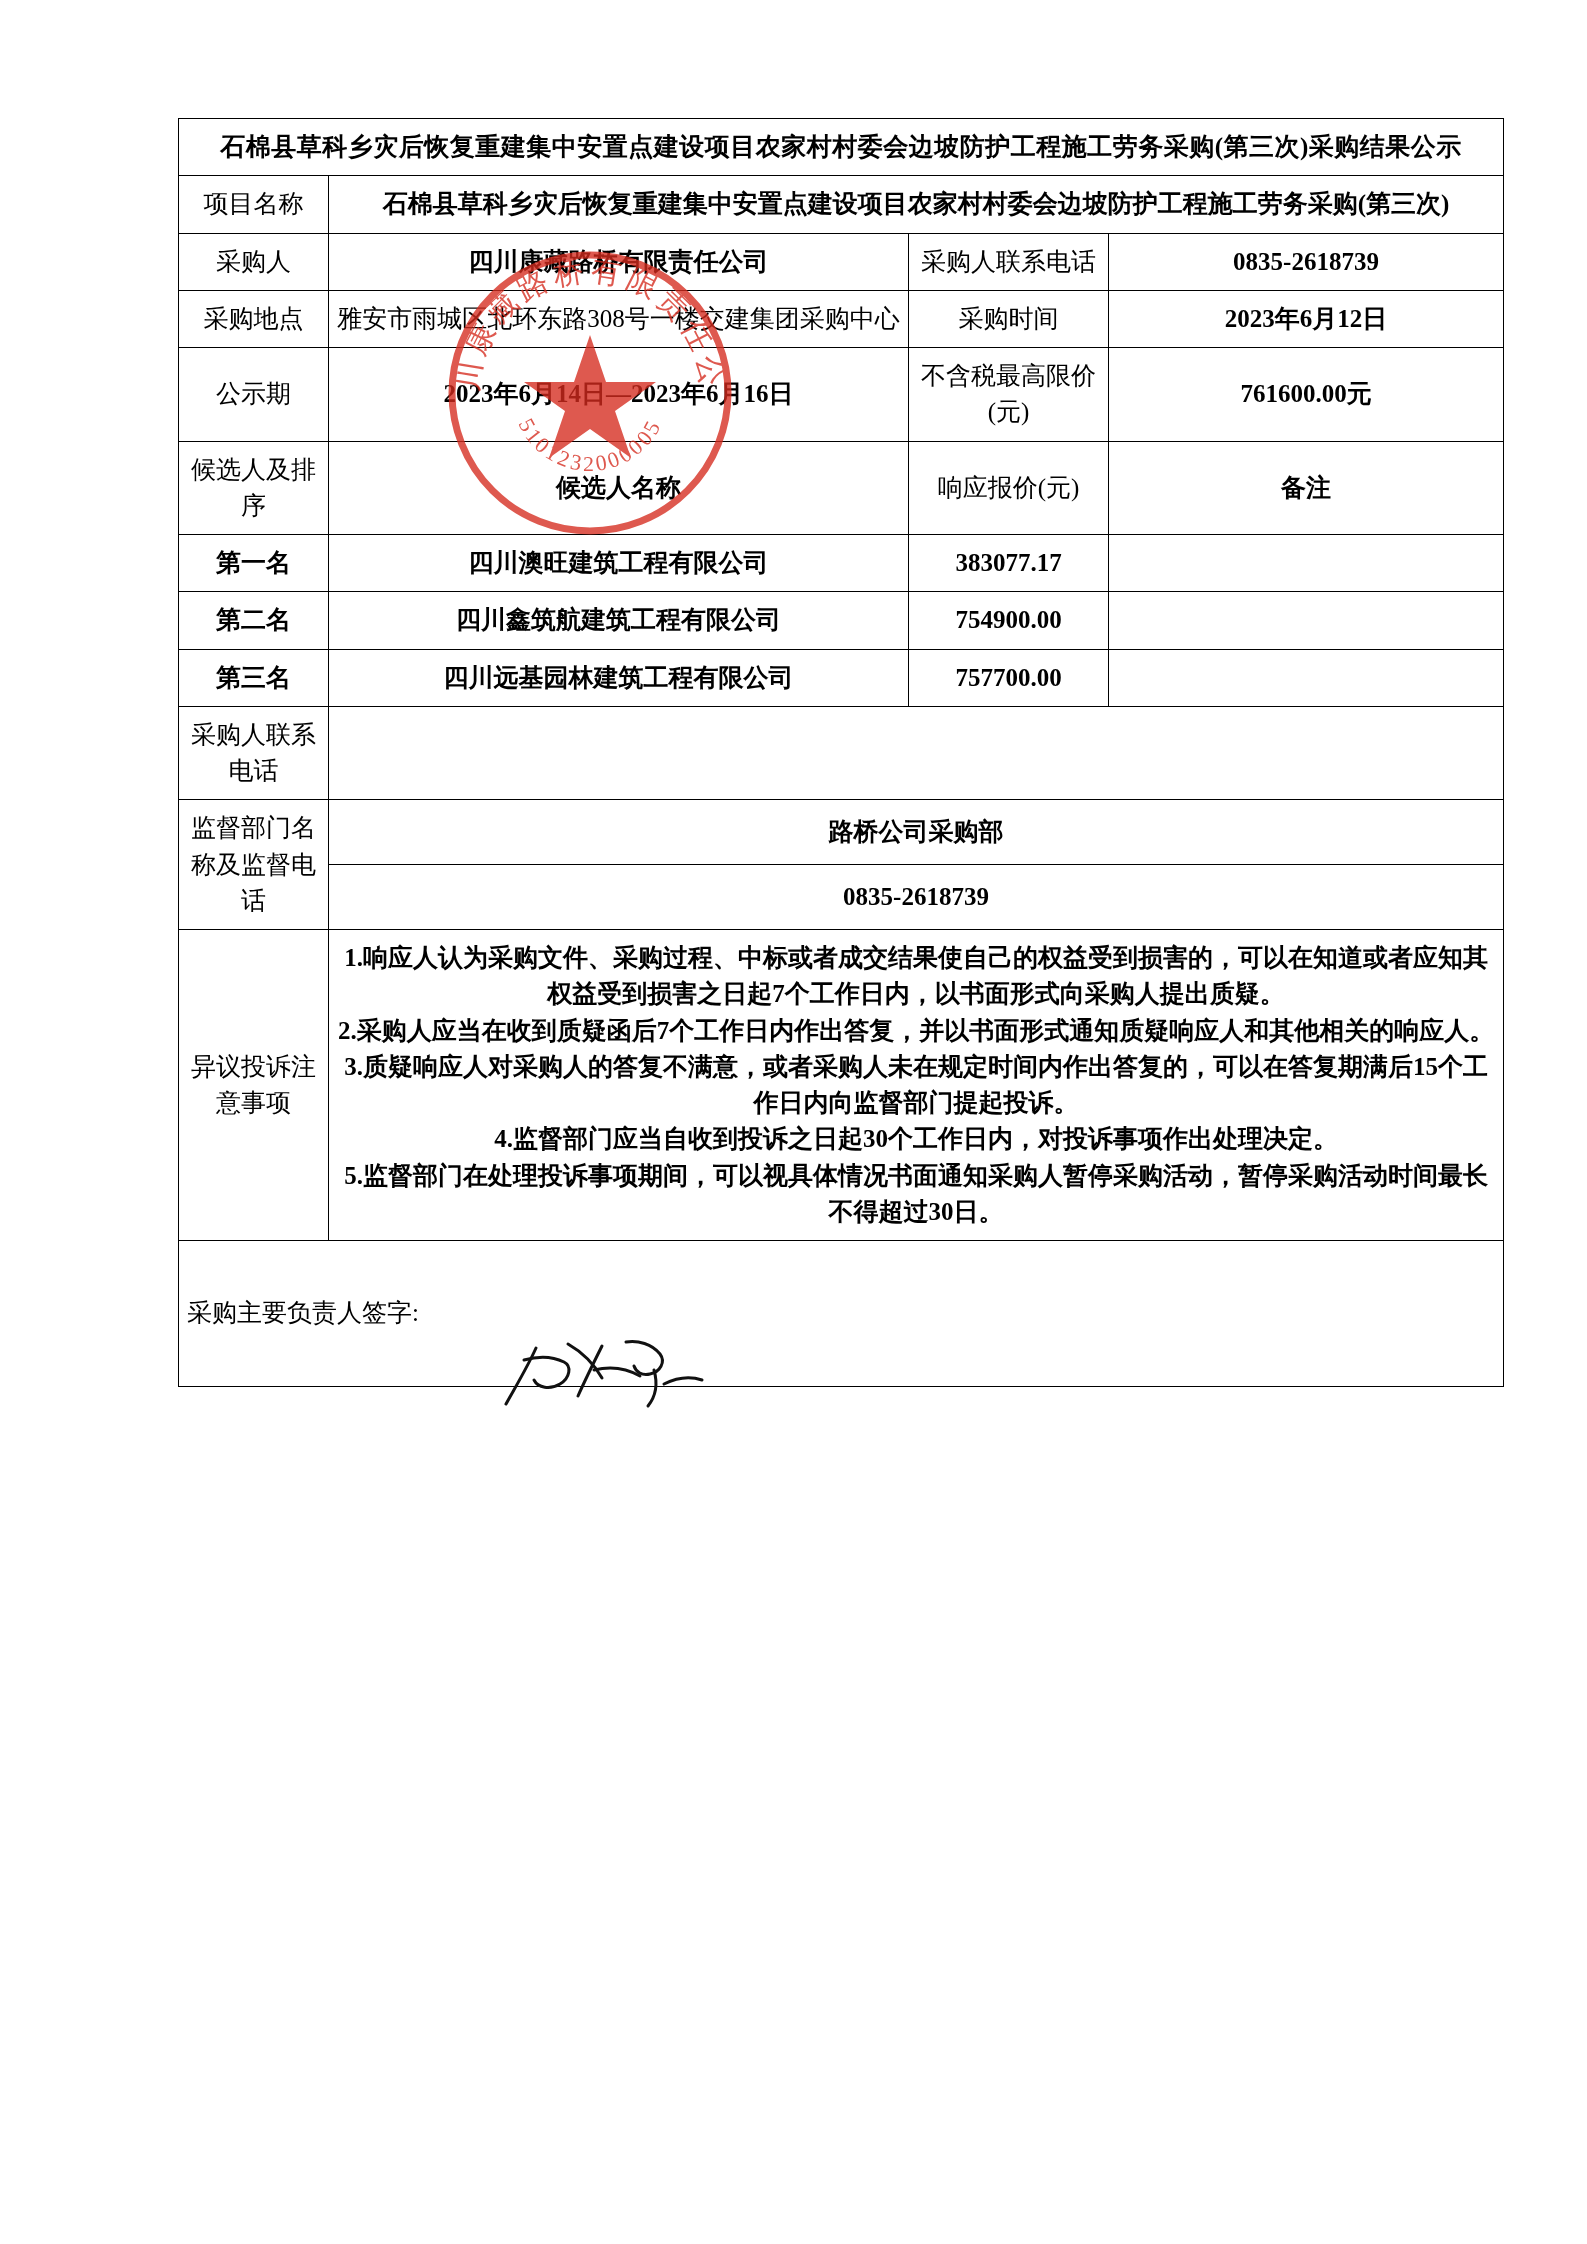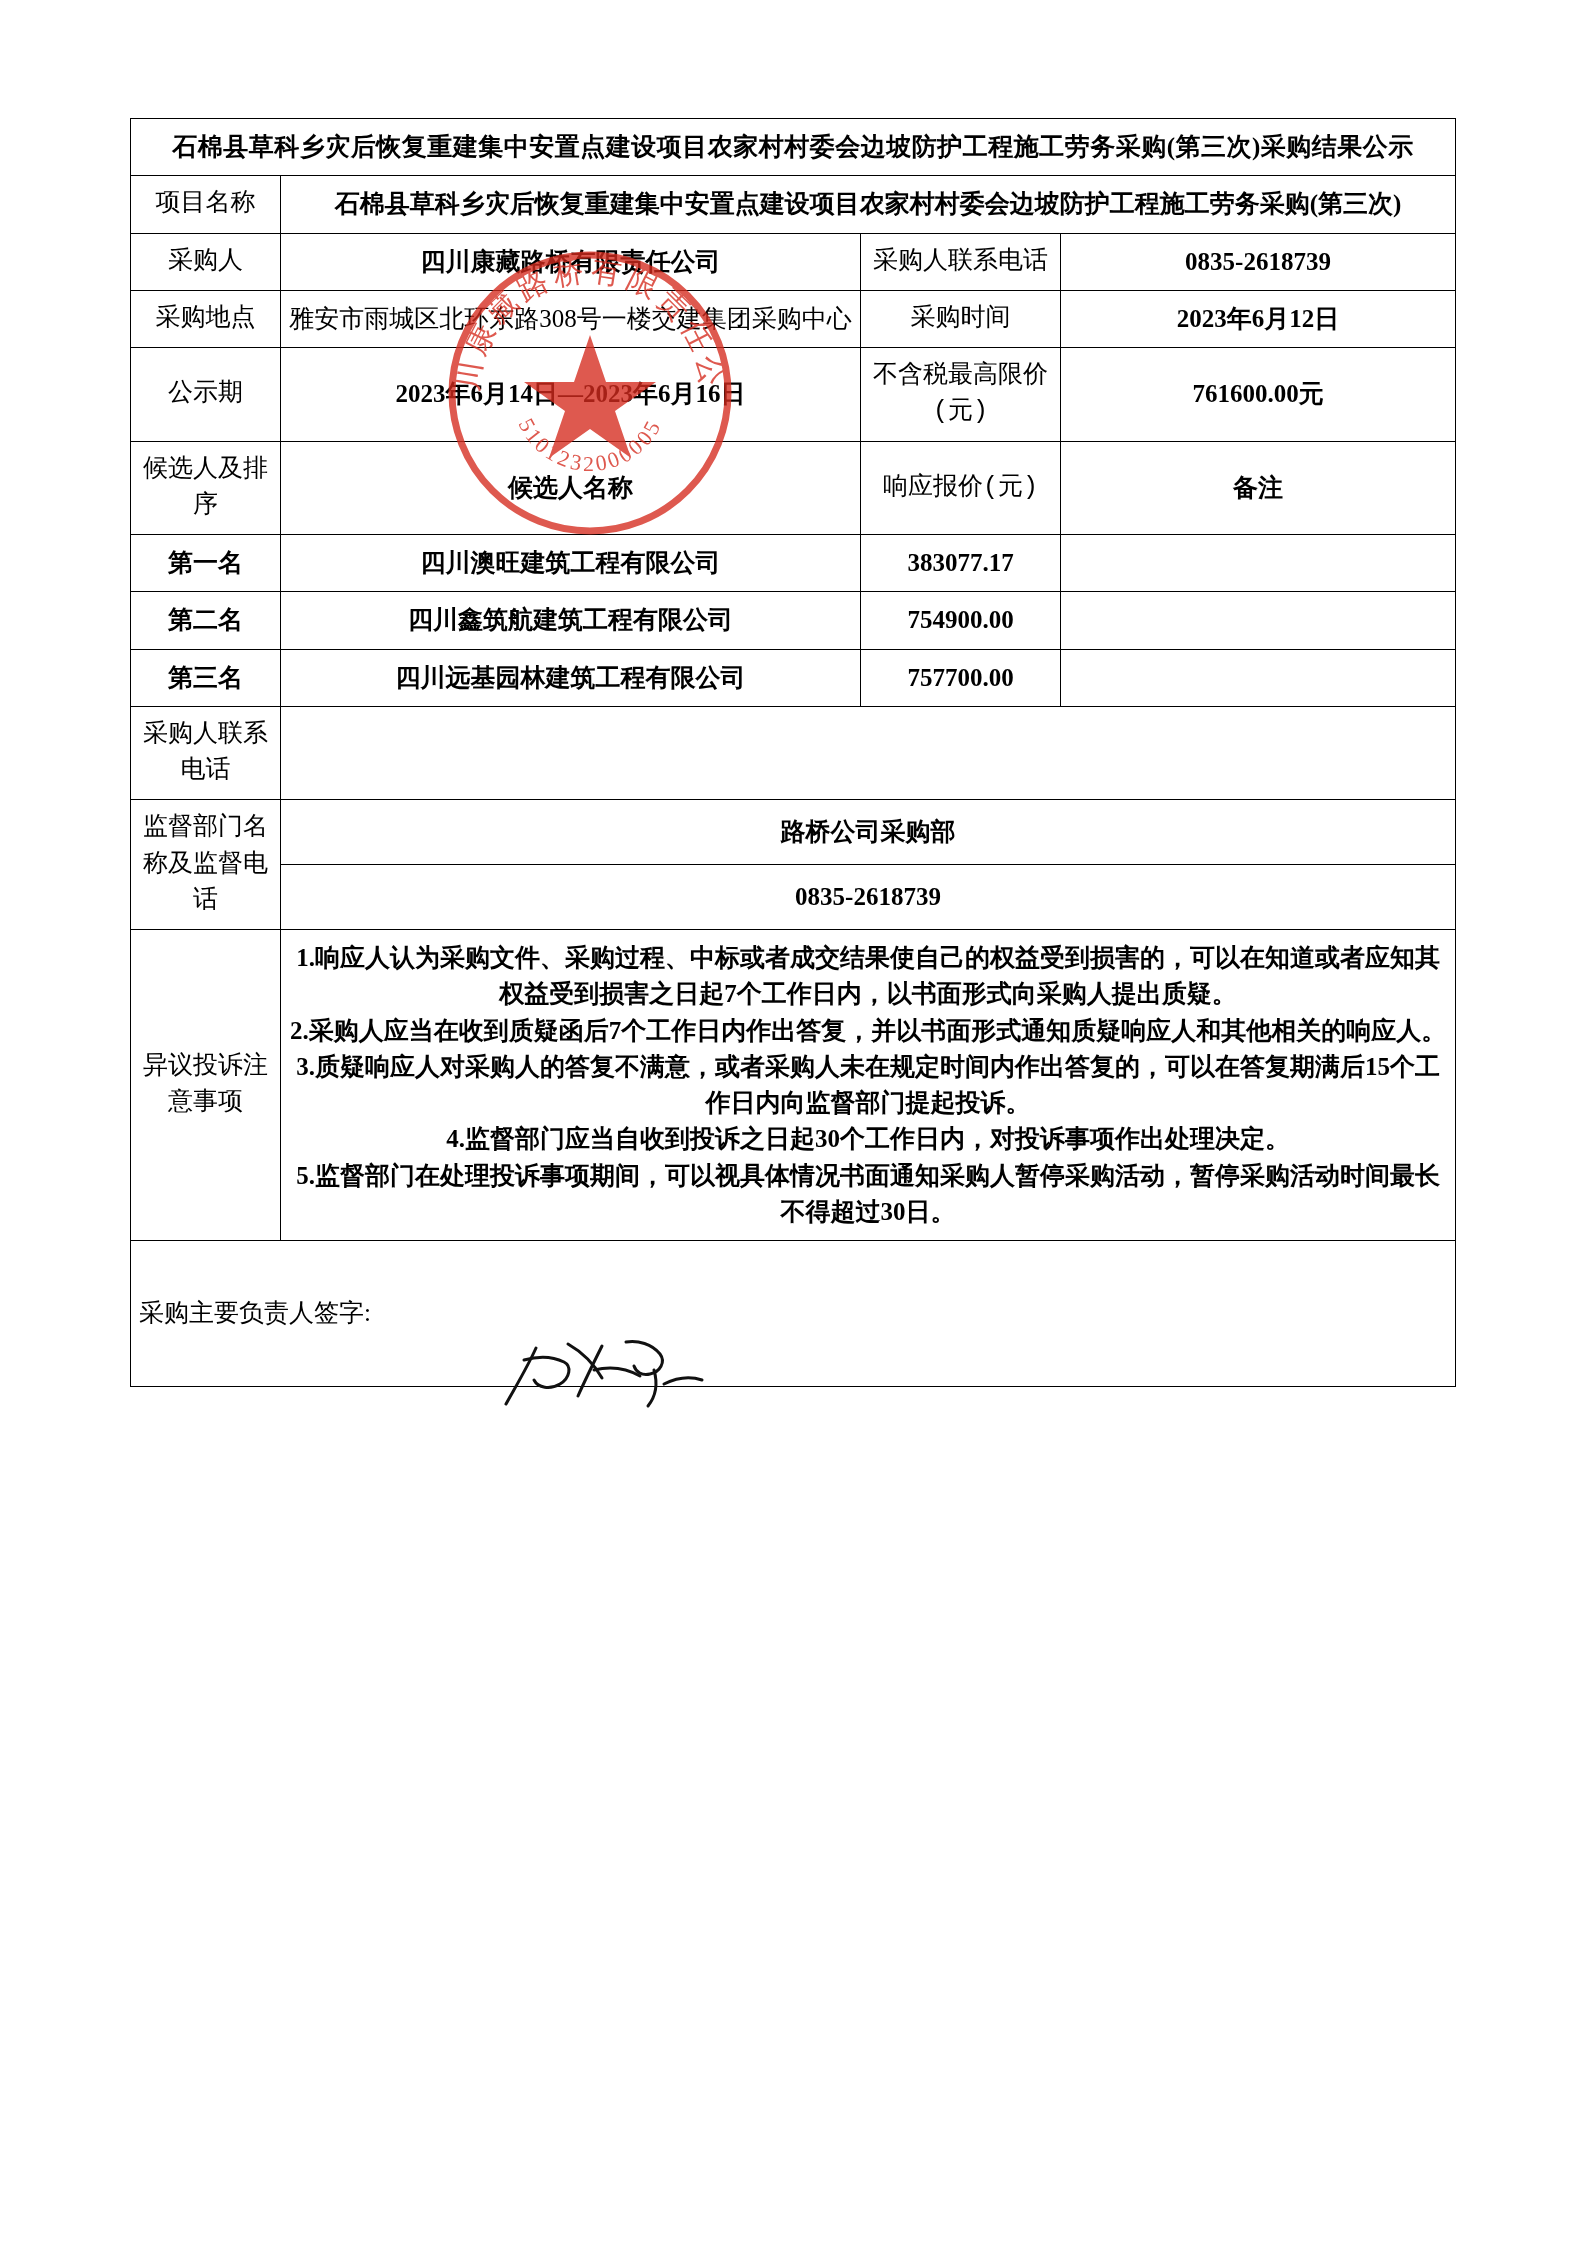--- a/index.html
+++ b/index.html
@@ -24,40 +24,40 @@
   .doc-wrap {
     position: absolute;
     left: 130px;
     top: 118px;
     width: 1325px;
   }
   table.main {
     width: 1325px;
     border-collapse: collapse;
     table-layout: fixed;
+    margin-left: 48px;
   }
   table.main td {
     border: 1.5px solid #000000;
     padding: 10px 8px;
     font-size: 25px;
     line-height: 1.45;
     vertical-align: middle;
   }
   .title-cell {
     text-align: center;
     font-weight: bold;
     font-size: 33px;
     line-height: 1.5;
     padding: 16px 40px 18px 40px;
     letter-spacing: 0.5px;
   }
   .lbl {
     text-align: center;
     white-space: normal;
-    font-family: Liberation Mono, monospace;
   }
   .ctr { text-align: center; font-weight: bold; }
   .lft { text-align: center; }
 
   .col-a { width: 150px; }
   .col-b { width: 580px; }
   .col-c { width: 200px; }
   .col-d { width: 395px; }
 
   .notes-cell {

